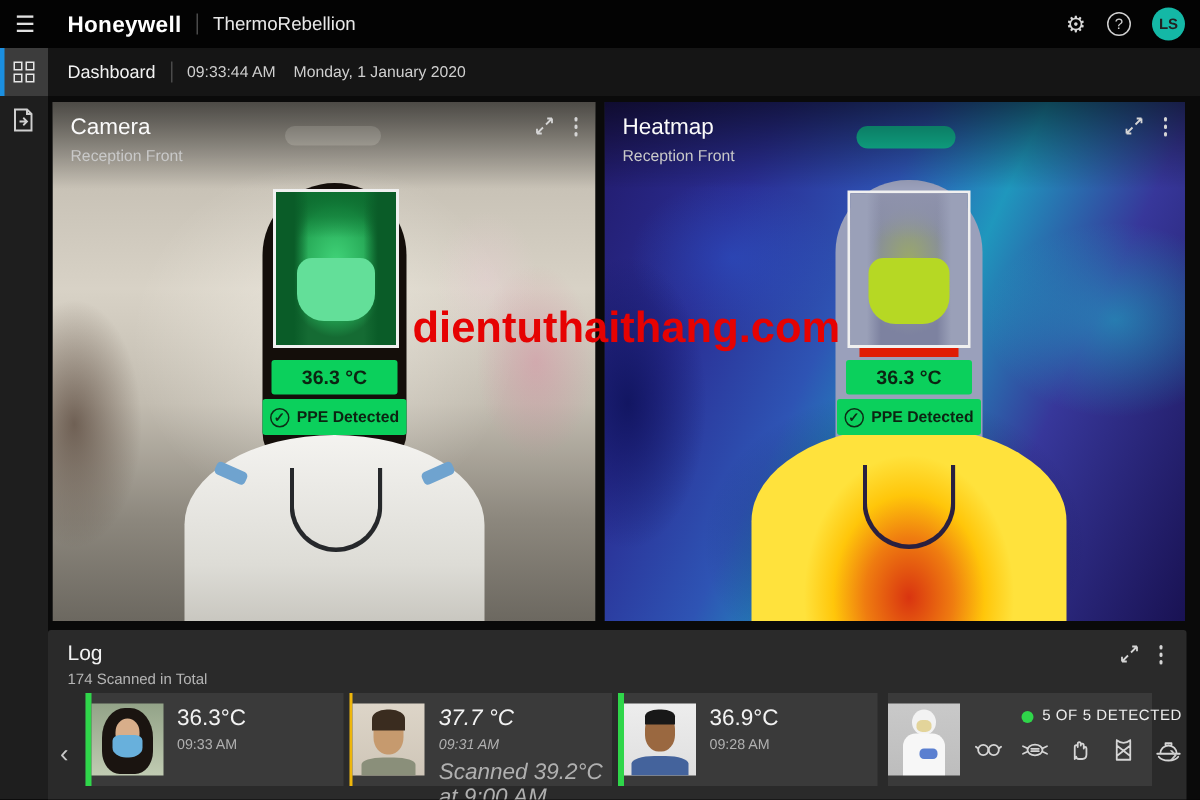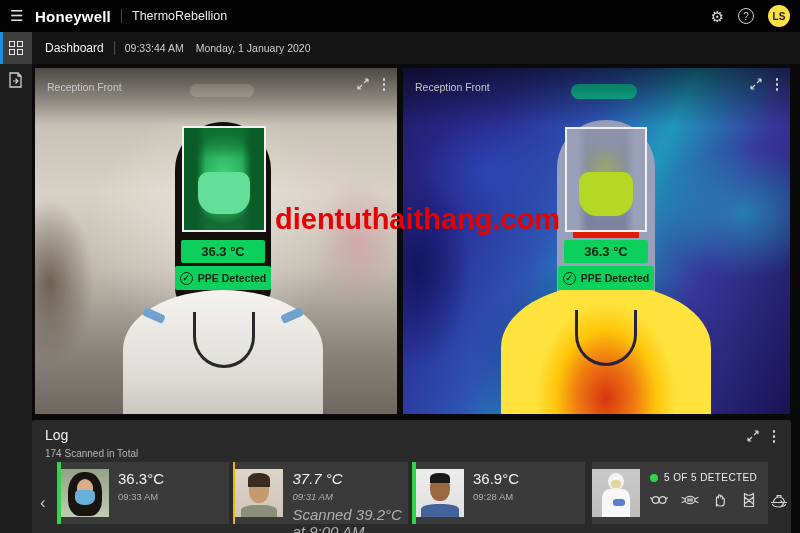--- a/index.html
+++ b/index.html
@@ -2,27 +2,27 @@
 <html><head>
 <meta charset="utf-8">
 <style>
   * { margin:0; padding:0; box-sizing:border-box; }
   body { background:#000; font-family:"Liberation Sans", sans-serif; }
   .app { position:relative; width:800px; height:533px; background:#0a0a0a; overflow:hidden; color:#fff; }
 
   
   .topbar { position:absolute; left:0; top:0; width:800px; height:32px; background:#030303; display:flex; align-items:center; padding:0 10px; }
   .hamburger { font-size:15px; color:#e0e0e0; width:22px; cursor:pointer; }
-  .brand { font-weight:bold; font-size:15px; letter-spacing:.2px; color:#fff; margin-left:3px; }
+  .brand { font-weight:bold; font-size:15px; letter-spacing:.2px; color:#fff; margin-left:13px; }
   .vdiv { width:1px; height:14px; background:#4a4a4a; margin:0 10px; }
   .appname { font-size:12.5px; color:#e8e8e8; }
   .topbar-right { margin-left:auto; display:flex; align-items:center; gap:14px; }
   .gear { font-size:15px; color:#d8d8d8; cursor:pointer; line-height:1; }
   .help { width:16px; height:16px; border:1.4px solid #cfcfcf; border-radius:50%; color:#cfcfcf; font-size:10px; display:flex; align-items:center; justify-content:center; cursor:pointer; }
-  .avatar { width:22px; height:22px; border-radius:50%; background:#fde047; color:#222; font-size:10px; font-weight:bold; display:flex; align-items:center; justify-content:center; cursor:pointer; }
+  .avatar { width:22px; height:22px; border-radius:50%; background:#14b8a6; color:#222; font-size:10px; font-weight:bold; display:flex; align-items:center; justify-content:center; cursor:pointer; }
 
   
   .sidebar { position:absolute; left:0; top:32px; width:32px; height:501px; background:#1e1e1e; }
   .side-item { position:relative; width:32px; height:32px; display:flex; align-items:center; justify-content:center; cursor:pointer; }
   .side-item.active { background:#3c3c3c; }
   .side-item.active::before { content:""; position:absolute; left:0; top:0; width:3px; height:32px; background:#1b8fe0; }
   .grid-icon { display:grid; grid-template-columns:6px 6px; grid-template-rows:6px 6px; gap:2px; }
   .grid-icon span { border:1.3px solid #e6e6e6; }
 
   
@@ -124,21 +124,21 @@
   .thumb3 .t-hair { position:absolute; left:14px; top:4px; width:20px; height:10px; background:#181818; border-radius:45% 45% 0 0; }
   .thumb3 .t-face { position:absolute; left:14px; top:7px; width:20px; height:25px; background:#9a6840; border-radius:40% 40% 45% 45%; }
   .thumb3 .t-shirt { position:absolute; left:5px; bottom:0; width:38px; height:13px; background:#44639c; border-radius:40% 40% 0 0; }
   .thumb4 { background:linear-gradient(180deg,#c9c9c9,#bdbdbd); }
   .thumb4 .t-hood { position:absolute; left:16px; top:4px; width:16px; height:17px; background:#f2f2f2; border-radius:50%; }
   .thumb4 .t-mask { position:absolute; left:19px; top:11px; width:10px; height:8px; background:#e3d49a; border-radius:40%; }
   .thumb4 .t-suit { position:absolute; left:10px; top:20px; width:28px; height:28px; background:#f7f7f7; border-radius:30% 30% 0 0; }
   .thumb4 .t-glove { position:absolute; left:21px; top:30px; width:12px; height:7px; background:#5a7fd0; border-radius:3px; }
 
   .entry-ppe { padding:10px 0 0 10px; }
-  .ppe-row1 { display:flex; align-items:center; gap:6px; }
+  .ppe-row1 { display:flex; align-items:center; gap:6px;justify-content:flex-end; }
   .ppe-dot { width:8px; height:8px; border-radius:50%; background:#2fd64a; }
   .ppe-count { font-size:10px; color:#eee; letter-spacing:.4px; }
   .ppe-icons { display:flex; gap:13px; margin-top:9px; }
   .ppe-icons svg { stroke:#d5d5d5; fill:none; stroke-width:1.2; stroke-linecap:round; stroke-linejoin:round; }
 </style>
 </head>
 <body>
 
 <div class="app">
 
@@ -194,20 +194,21 @@
           <div class="face-fill-cam"></div>
           <div class="mask-cam"></div>
         </div>
         <div class="temp-chip" style="left:146px; top:172px; width:84px;">36.3 °C</div>
         <div class="ppe-badge" style="left:140px; top:198px; width:96px;">
           <span class="check-circle">✓</span>
           <span>PPE Detected</span>
         </div>
       </div>
       <div class="panel-head">
+        <div class="panel-title">Camera</div>
         <div class="panel-sub">Reception Front</div>
       </div>
       <div class="panel-actions">
         <div class="expand-btn">
           <svg width="12" height="12" viewBox="0 0 12 12">
               <path d="M7 5 L11 1 M11 1 H7.8 M11 1 V4.2 M5 7 L1 11 M1 11 h3.2 M1 11 v-3.2" stroke="#d5d5d5" stroke-width="1.2" fill="none"></path>
             </svg>
         </div>
         <div class="kebab-btn">
             <i></i>
@@ -229,20 +230,21 @@
           <div class="face-fill-heat"></div>
           <div class="mask-heat"></div>
         </div>
         <div class="temp-chip" style="left:161px; top:172px; width:84px;">36.3 °C</div>
         <div class="ppe-badge" style="left:155px; top:198px; width:96px;">
           <span class="check-circle">✓</span>
           <span>PPE Detected</span>
         </div>
       </div>
       <div class="panel-head">
+        <div class="panel-title">Heatmap</div>
         <div class="panel-sub">Reception Front</div>
       </div>
       <div class="panel-actions">
         <div class="expand-btn">
           <svg width="12" height="12" viewBox="0 0 12 12">
               <path d="M7 5 L11 1 M11 1 H7.8 M11 1 V4.2 M5 7 L1 11 M1 11 h3.2 M1 11 v-3.2" stroke="#d5d5d5" stroke-width="1.2" fill="none"></path>
             </svg>
         </div>
         <div class="kebab-btn">
             <i></i>

